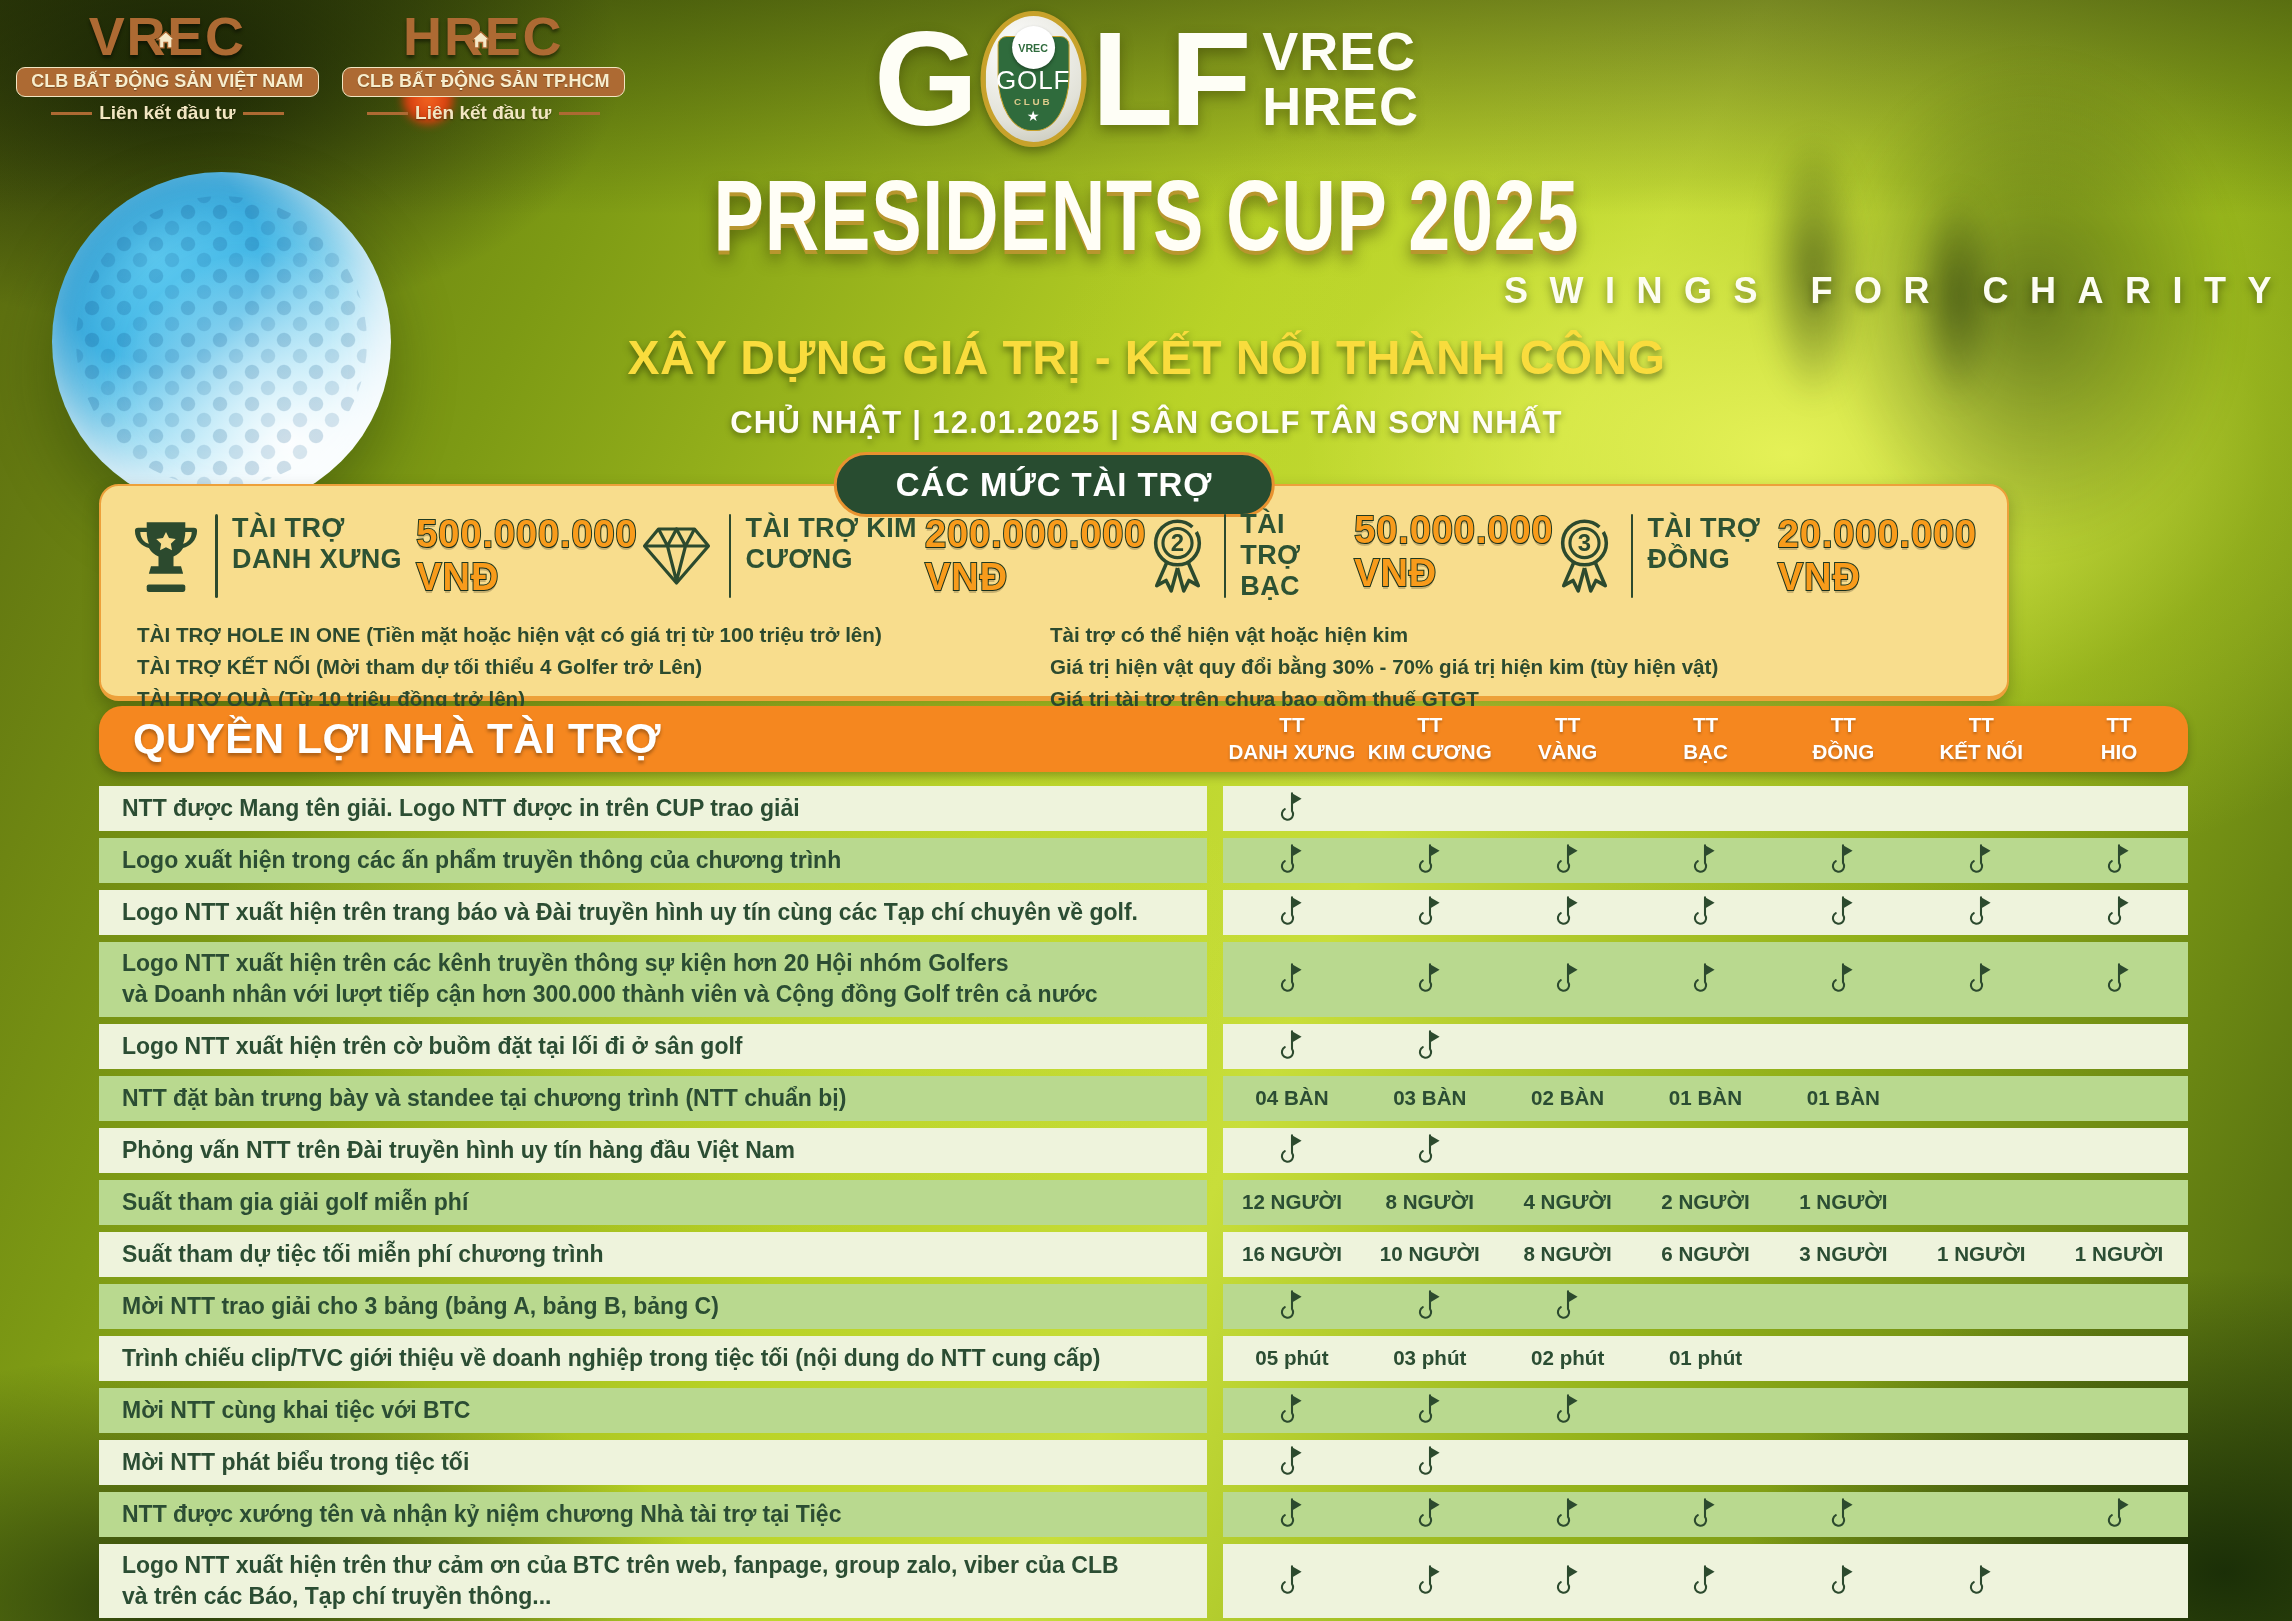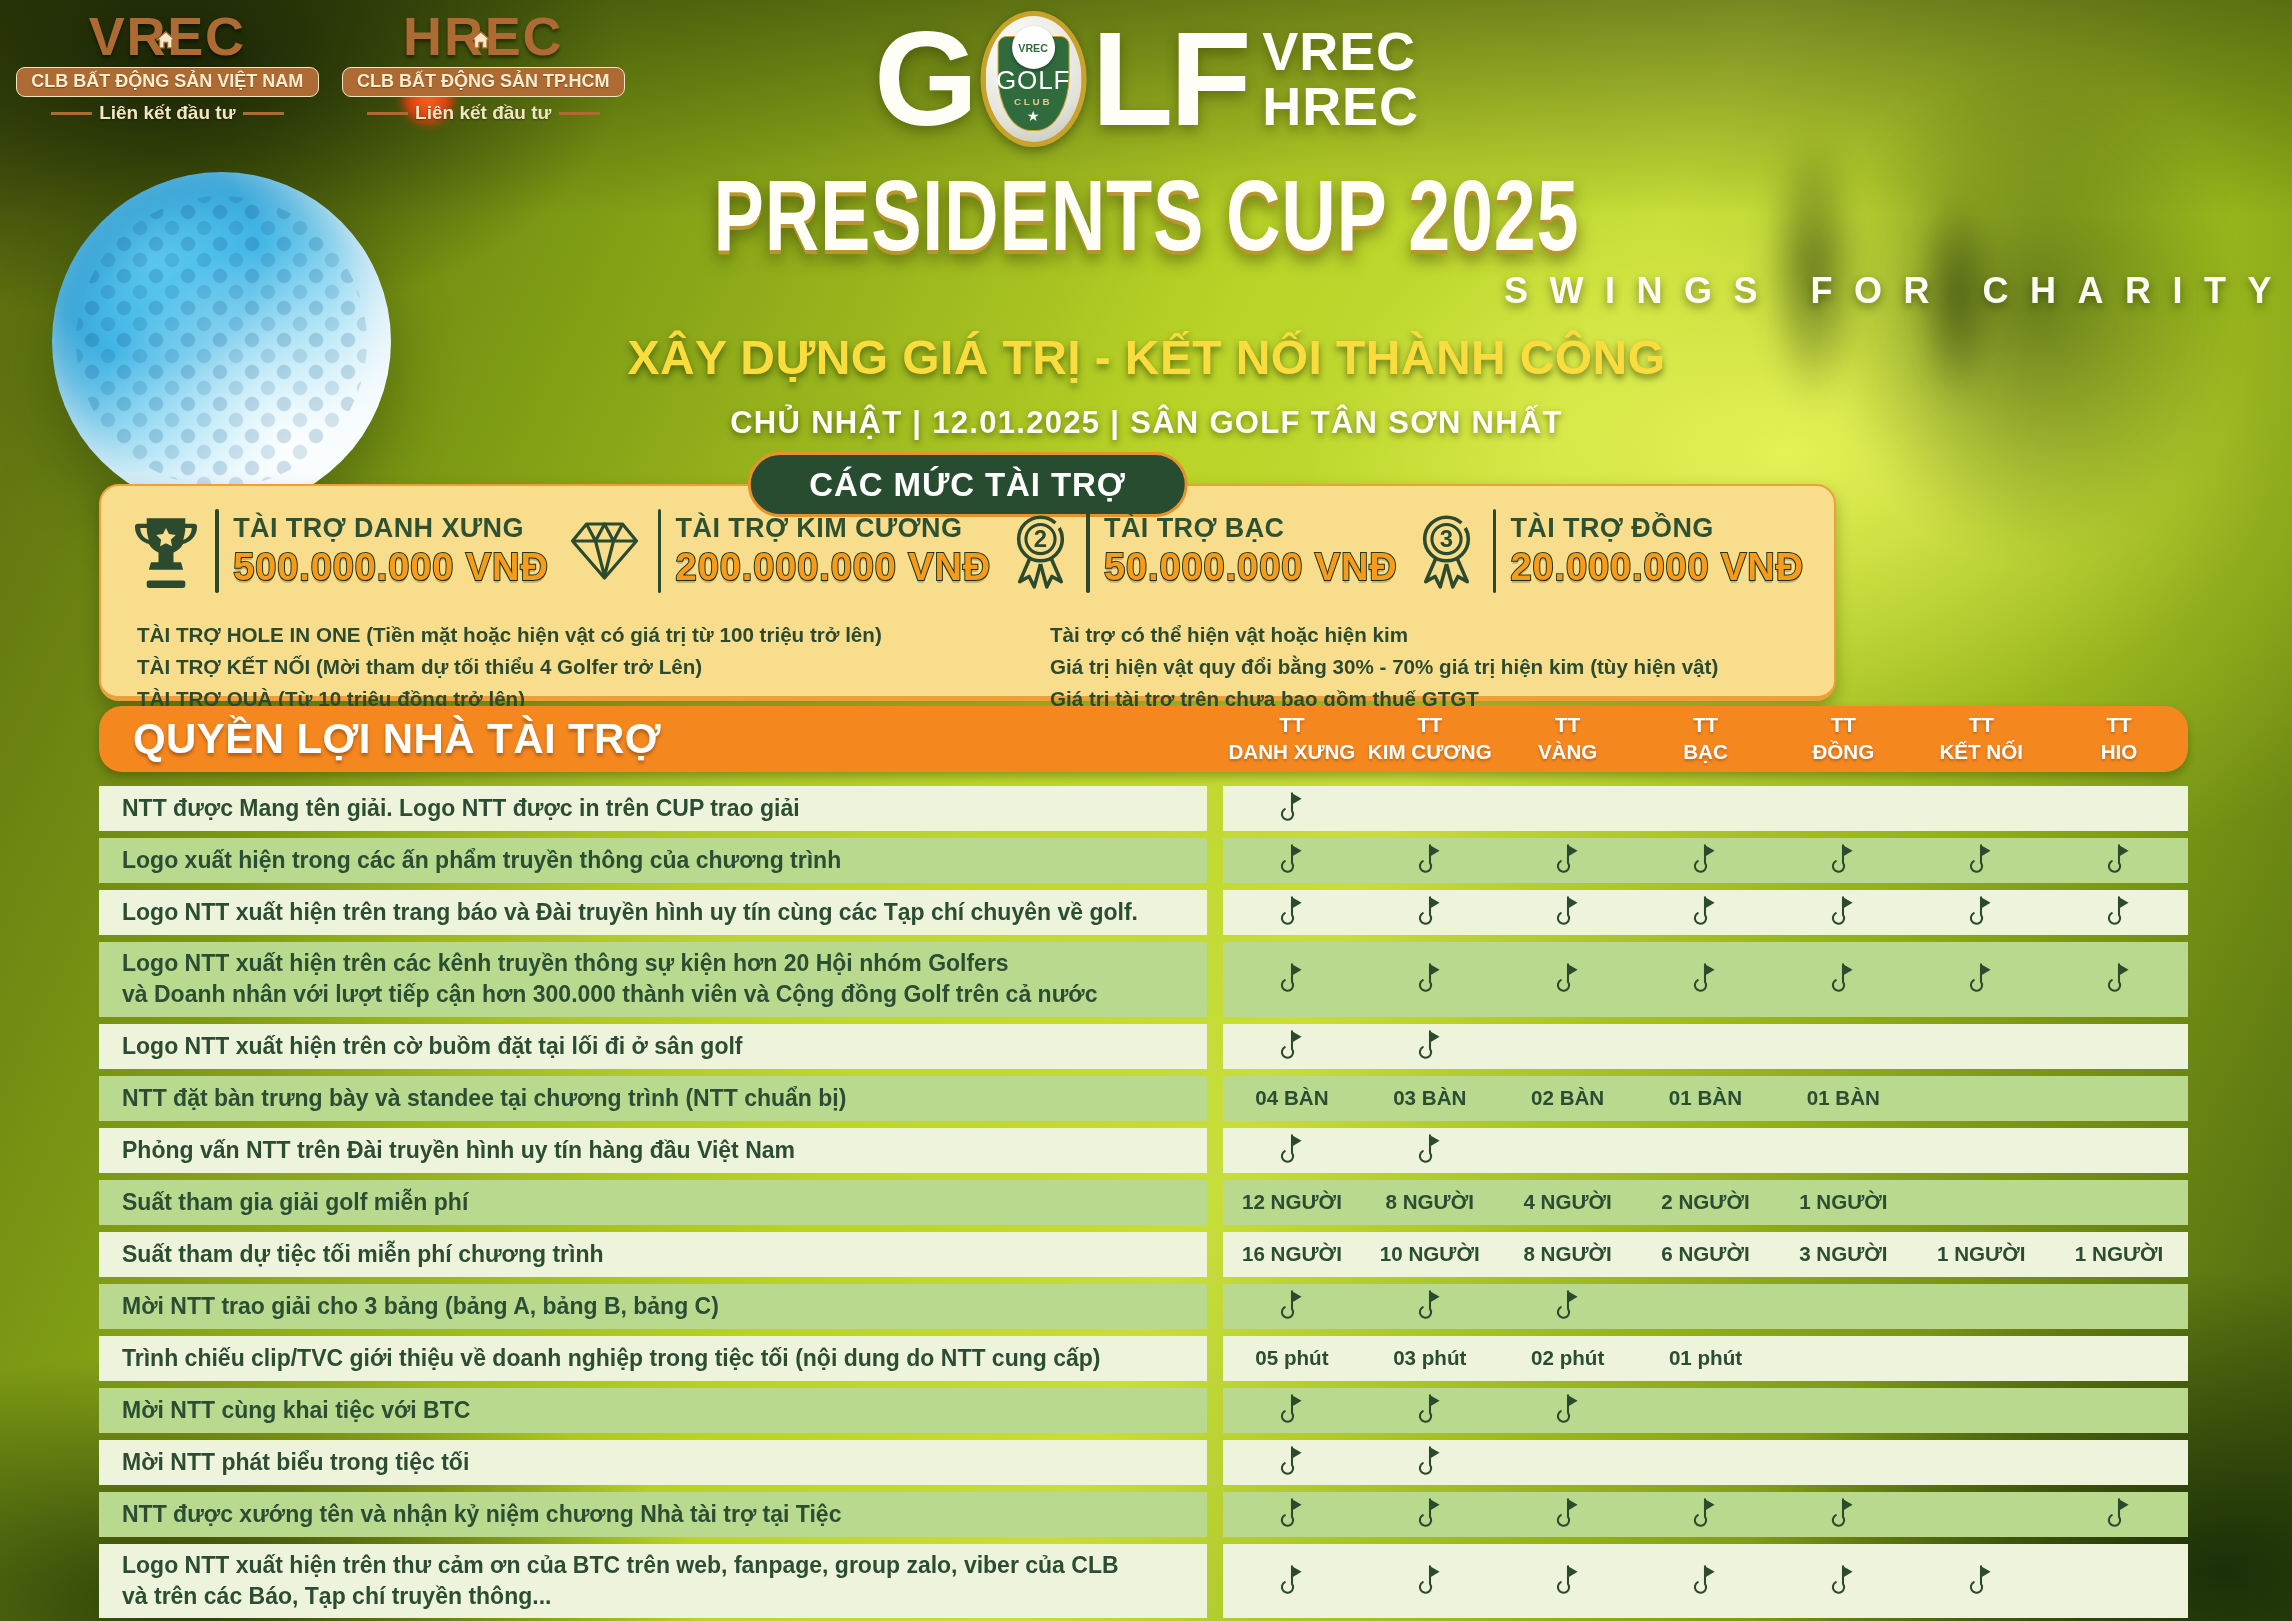--- a/index.html
+++ b/index.html
@@ -64,29 +64,29 @@
     transform:scale(.84,1.12);transform-origin:center top;
     text-shadow:0 3.6px 0 #b8962e,0 8px 16px rgba(40,40,0,.55);}
   .sub-title{position:absolute;top:270px;width:100%;text-align:right;font-size:36px;font-weight:700;color:#FDFDF3;
     letter-spacing:21.5px;text-indent:21.5px;text-shadow:0 3.6px 9px rgba(30,40,0,.5);}
   .slogan-yellow{position:absolute;top:330px;width:100%;text-align:center;font-size:48px;font-weight:900;
     color:var(--headline-yellow,#F9DC3D);text-shadow:0 3.6px 7.2px rgba(30,40,0,.55);letter-spacing:0.4px;}
   .event-info{position:absolute;top:405px;width:100%;text-align:center;font-size:31px;font-weight:800;color:#FFFEF6;
     letter-spacing:1.3px;text-shadow:0 2.7px 6.3px rgba(30,40,0,.5);}
 
   
-  .panel{position:absolute;left:99px;top:484px;width:1737px;height:217px;background:var(--panel-yellow,#F8DD8D);
+  .panel{position:absolute;left:99px;top:484px;width:1910px;height:217px;background:var(--panel-yellow,#F8DD8D);
     border:2.7px solid #EDA03A;border-bottom-width:5.4px;border-radius:19.7px;box-shadow:0 7.2px 16px rgba(30,40,0,.3);padding-left:12px;}
   .panel-heading{position:absolute;left:50%;top:-34px;transform:translateX(-50%);background:#284C30;color:#fff;
     font-size:33px;font-weight:800;letter-spacing:0.9px;padding:10.7px 59px;border-radius:45px;border:3.6px solid #E8922F;white-space:nowrap;}
   .tiers{position:absolute;left:0;right:0;top:23px;display:flex;justify-content:space-between;padding:0 30px;}
   .tier{display:flex;align-items:center;gap:14.3px;}
   .tier-icon{display:flex;align-items:center;justify-content:center;}
   .tier-divider{width:3.6px;height:84px;background:#2C4A2E;border-radius:1.8px;}
-  .tier-text{display:flex;flex-direction:column;gap:1.8px;}
+  .tier-text{display:flex;flex-direction:row;gap:1.8px;}
   .tier-name{font-size:27px;font-weight:800;color:#2D5233;letter-spacing:0.4px;}
   .tier-amount{font-size:38px;font-weight:900;color:var(--amount-orange,#F89B1B);letter-spacing:0.9px;
     -webkit-text-stroke:2px #1f3a21;paint-order:stroke fill;text-shadow:0 2.7px 0 rgba(0,0,0,.2);}
   .notes{position:absolute;left:36px;right:36px;top:133px;display:flex;}
   .notes-left{width:913px;}
   .notes-right{flex:1;}
   .note-line{font-size:20.6px;font-weight:600;color:#2C4A2E;line-height:1.55;}
 
   
   .tbl-header{position:absolute;left:99px;top:706px;width:2089px;height:66px;background:var(--accent-orange,#F5871F);

